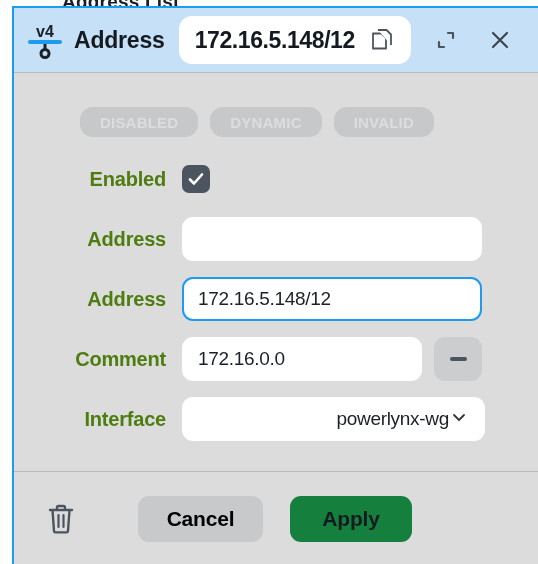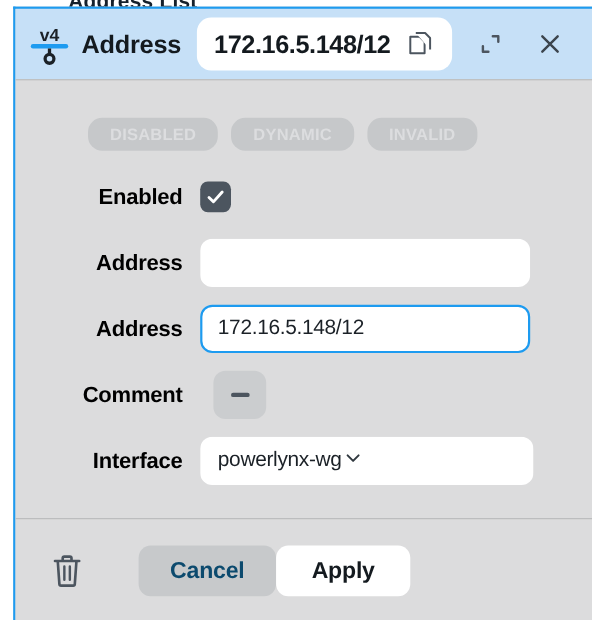--- a/index.html
+++ b/index.html
@@ -152,21 +152,21 @@
     display: flex;
     align-items: center;
   }
   .row-label {
     width: 168px;
     text-align: right;
     padding-right: 16px;
     box-sizing: border-box;
     font-size: 20px;
     font-weight: 700;
-    color: #000000;
+    color: #4d7c0f;
     letter-spacing: -.2px;
   }
   .field {
     background: #ffffff;
     border: 2px solid transparent;
     border-radius: 11px;
     height: 44px;
     box-sizing: border-box;
     display: flex;
     align-items: center;
@@ -209,21 +209,21 @@
   #minus-glyph {
     width: 17px;
     height: 4px;
     border-radius: 2px;
     background: #4c555f;
   }
 
   #row-interface { top: 324px; border-radius: 10px; }
   #interface-field {
     width: 303px;
-    justify-content: flex-start;
+    justify-content: flex-end;
   }
 
   
   #footer {
     position: relative;
     height: 94px;
     background: #dcdcdd;
     border-top: 1px solid #b9babb;
     display: flex;
     align-items: center;
@@ -245,28 +245,29 @@
     align-items: center;
     justify-content: center;
     font-size: 21px;
     font-weight: 700;
     letter-spacing: -.2px;
     padding: 0 22px;
     box-sizing: border-box;
   }
   #cancel-btn {
     background: #c7c9cb;
-    color: #0c4a6e;
+    color: #000000;
     min-width: 125px;
-    margin-left: 48px;
+    margin-left: 60px;
   }
   #apply-btn {
-    background: #ffffff;
+    background: #15803d;
     color: #141a1f;
     min-width: 122px;
+    margin-left: 27px;
   }
   #ok-btn {
     background: #1d9bf0;
     color: #ffffff;
     min-width: 122px;
     margin-left: 26px;
   }
 </style>
 </head>
 <body>
@@ -347,20 +348,21 @@
       <div class="field" id="comment-field" title=""></div>
     </div>
 
     <div class="form-row" id="row-address">
       <div class="row-label">Address</div>
       <div class="field focused" id="address-field">172.16.5.148/12</div>
     </div>
 
     <div class="form-row" id="row-network">
       <div class="row-label">Comment</div>
+      <div class="field" id="network-field">172.16.0.0</div>
       <div id="network-minus">
         <span id="minus-glyph"></span>
       </div>
     </div>
 
     <div class="form-row" id="row-interface">
       <div class="row-label">Interface</div>
       <div class="field" id="interface-field">
         <span>powerlynx-wg</span>
         <span>

